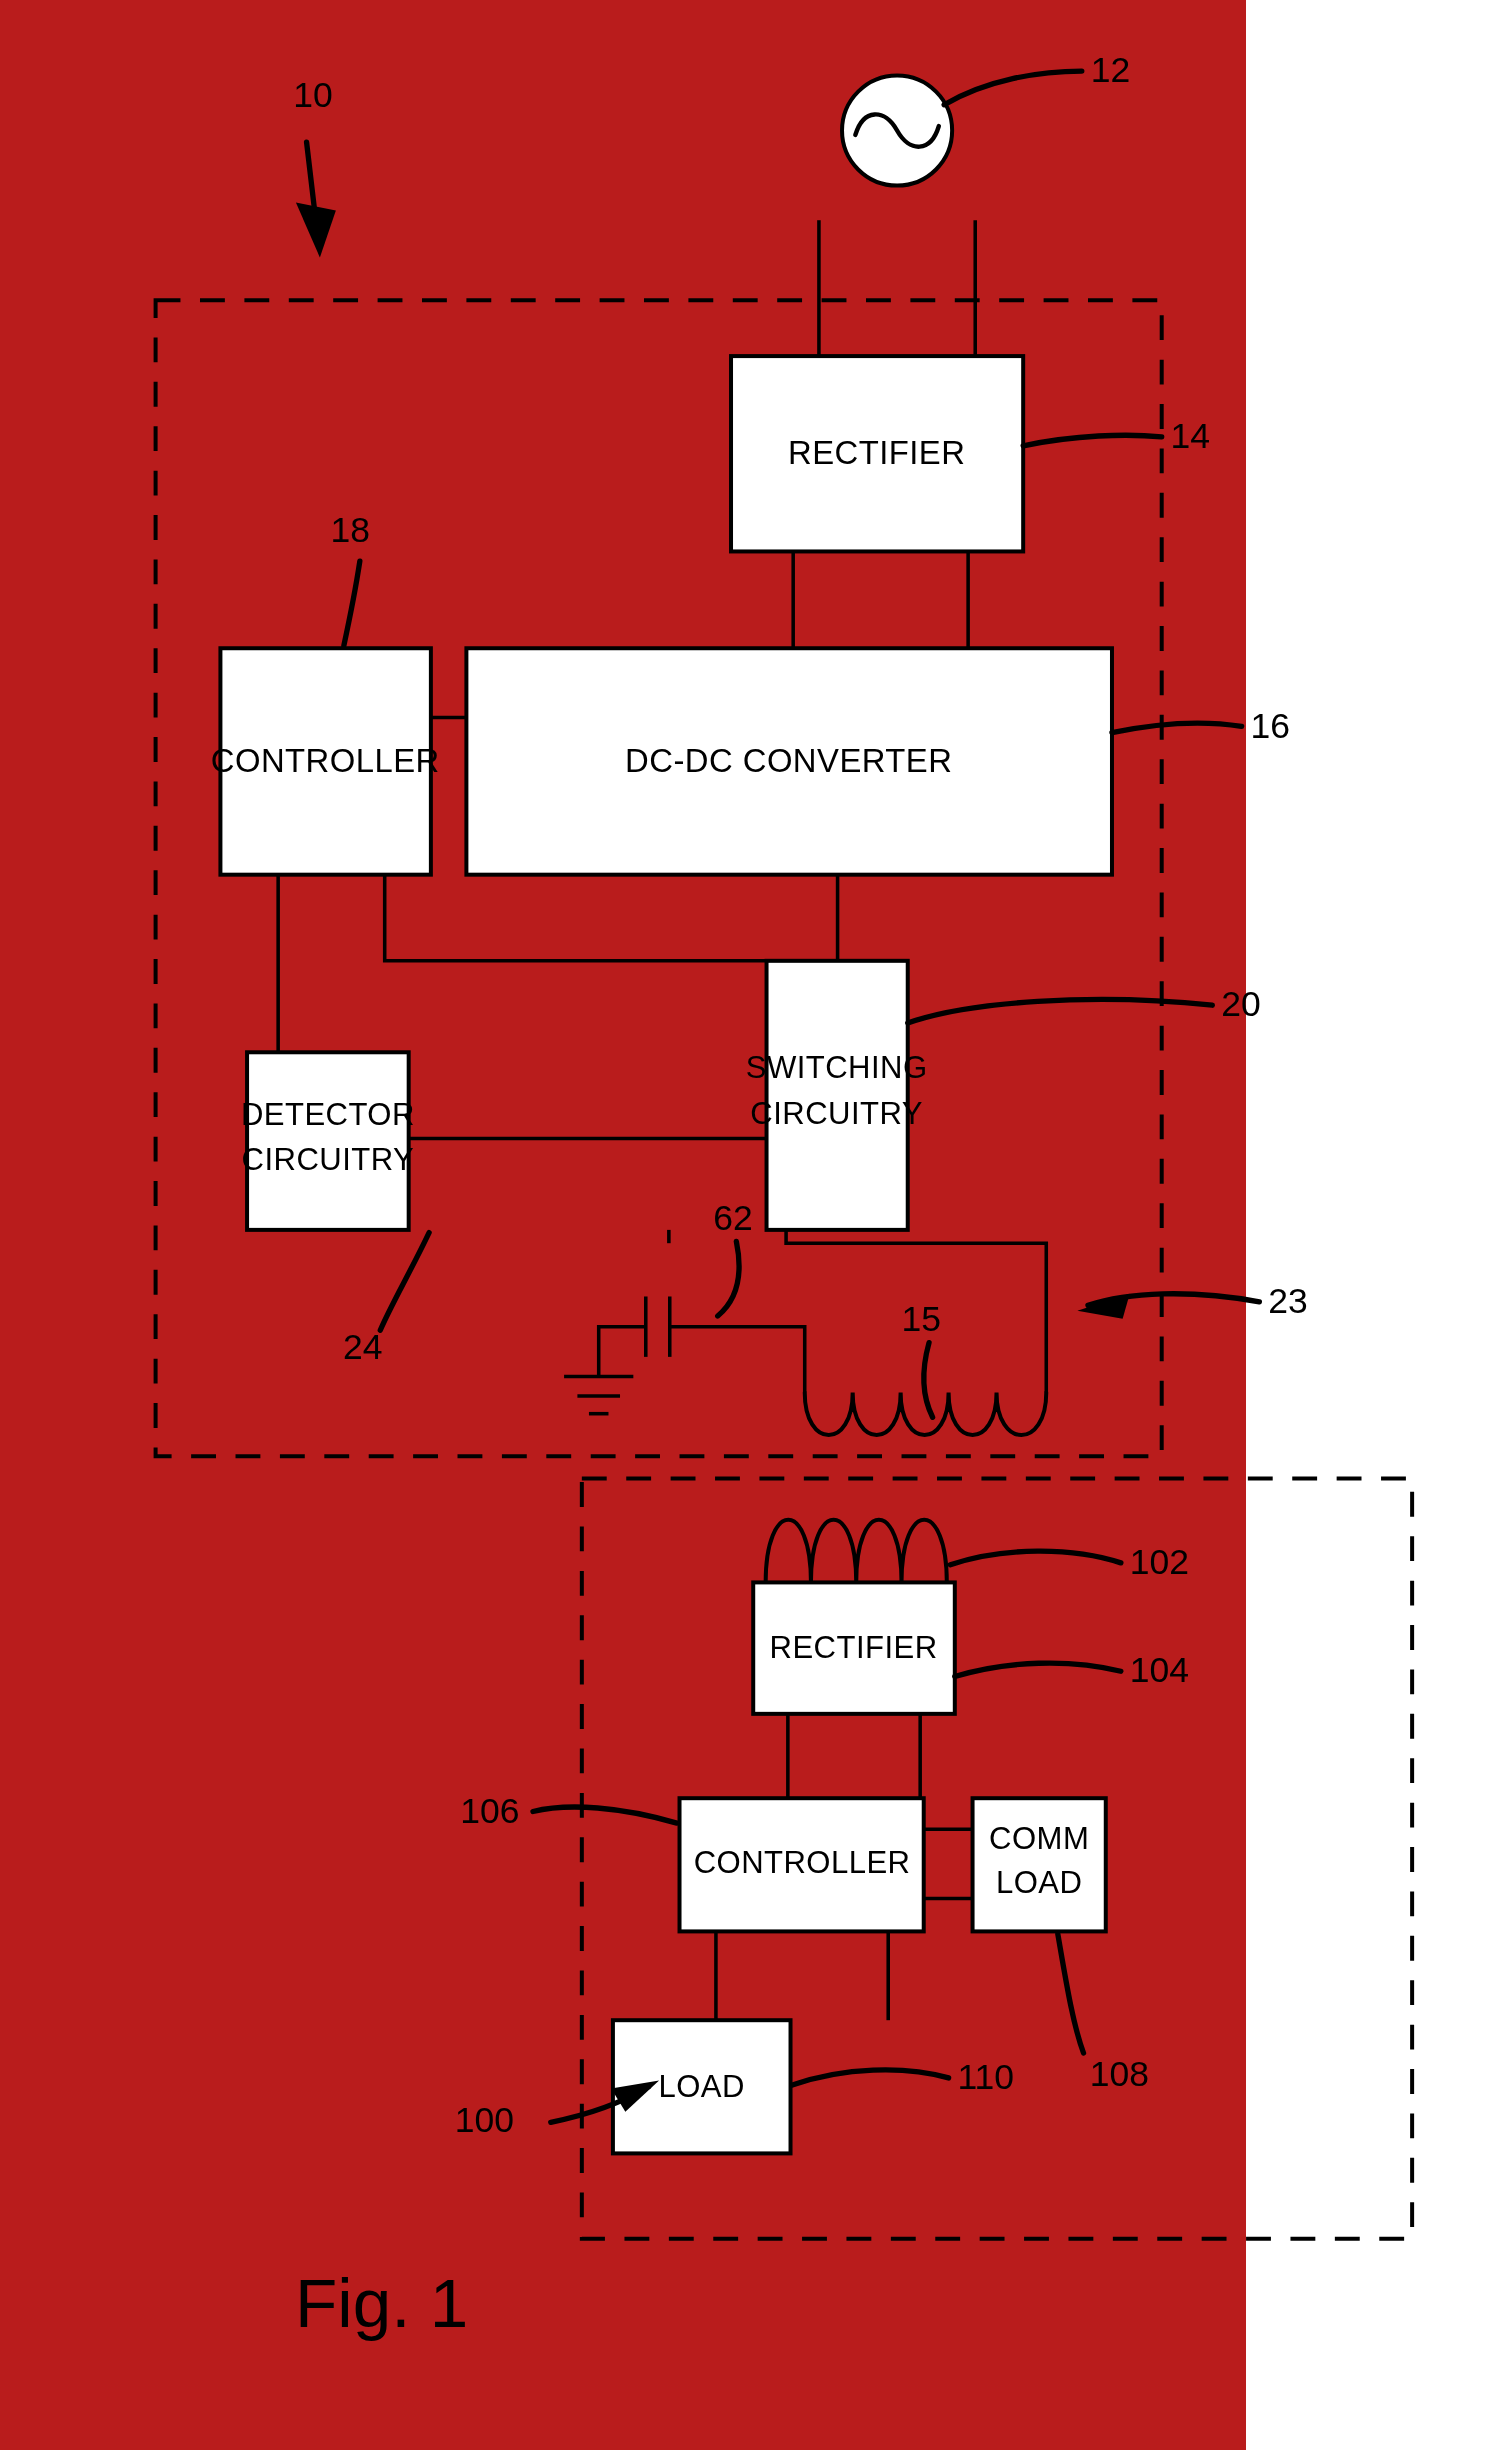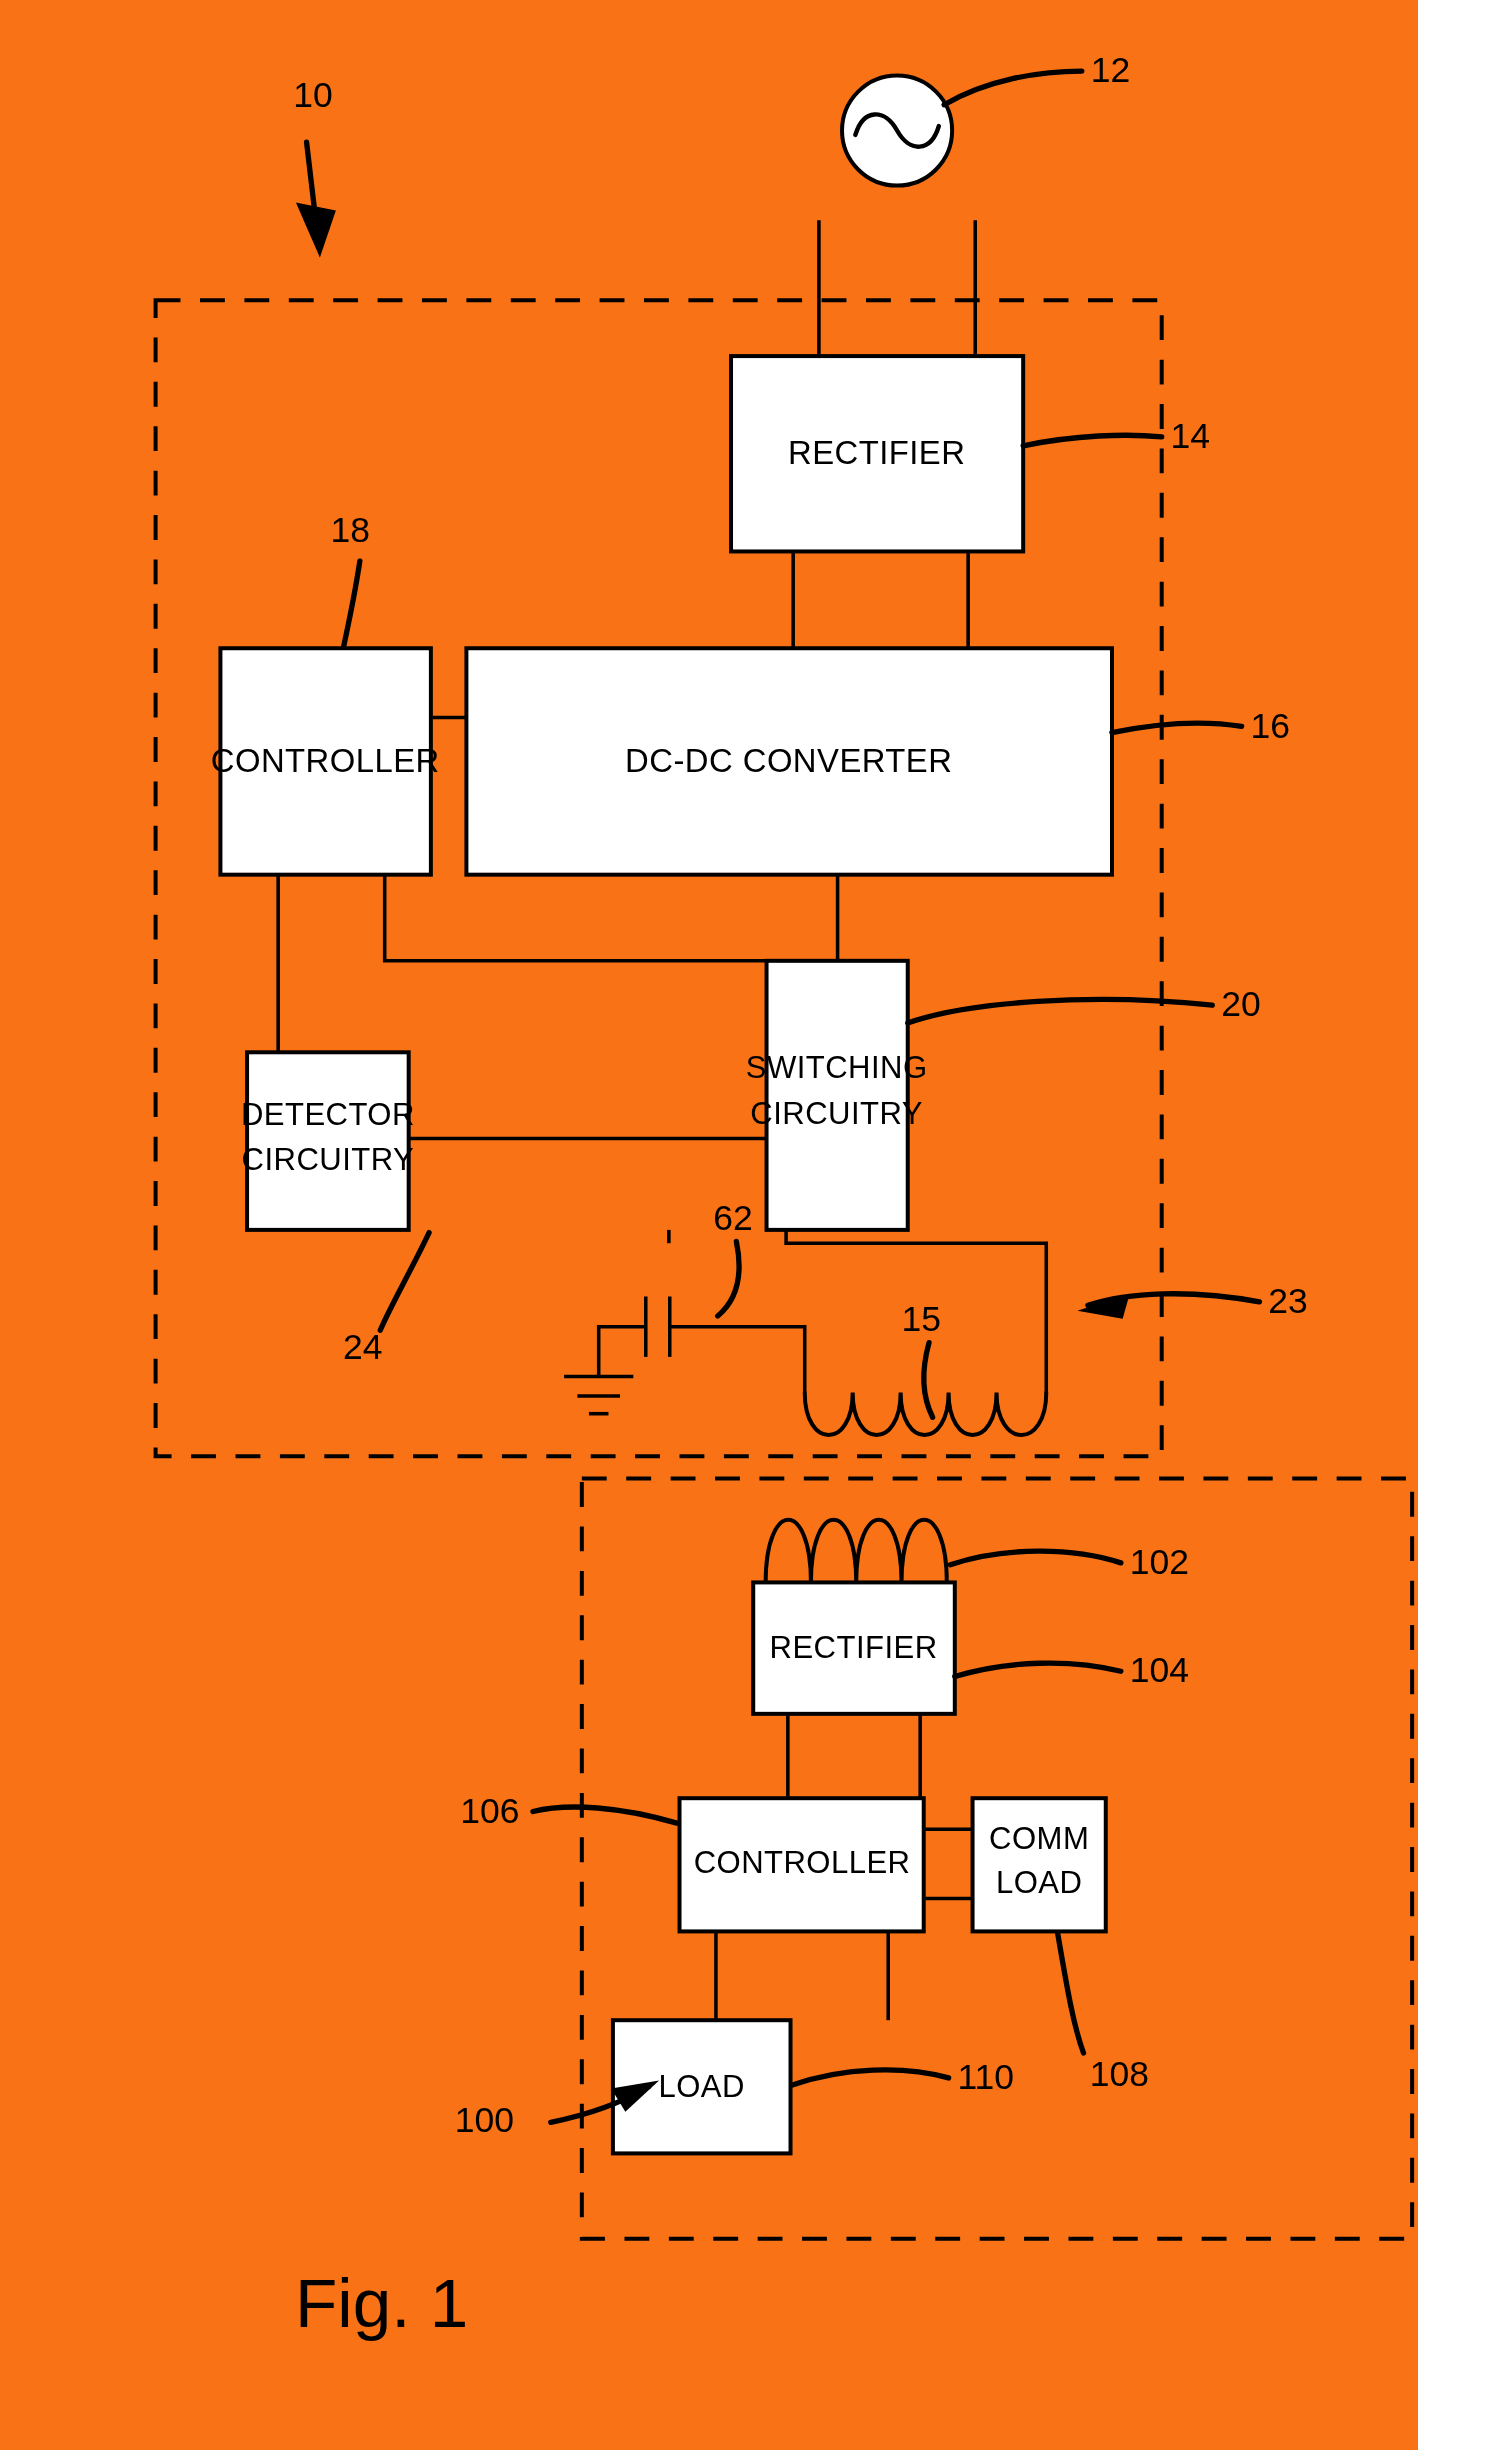--- a/index.html
+++ b/index.html
@@ -8,23 +8,23 @@
     background: #ffffff;
   }
   body {
     width: 1510px;
     height: 2450px;
     font-family: "Liberation Sans", sans-serif;
     overflow: hidden;
   }
   #figure-root {
     position: relative;
-    width: 1418px;
+    width: 1246px;
     height: 2450px;
-    background: #f97316;
+    background: #b91c1c;
   }
   svg#diagram {
     position: absolute;
     top: 0;
     left: 0;
     width: 1510px;
     height: 2450px;
   }
   .wire {
     fill: none;

